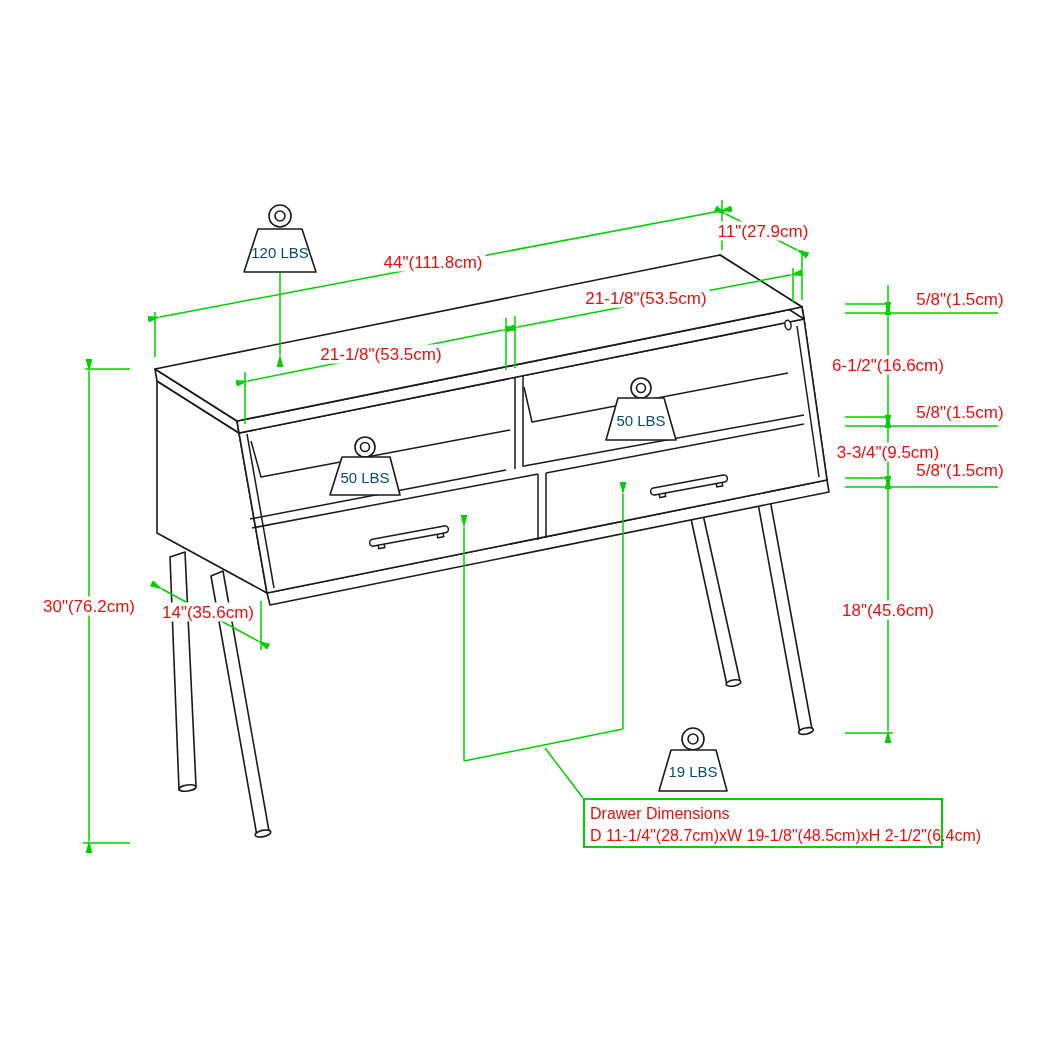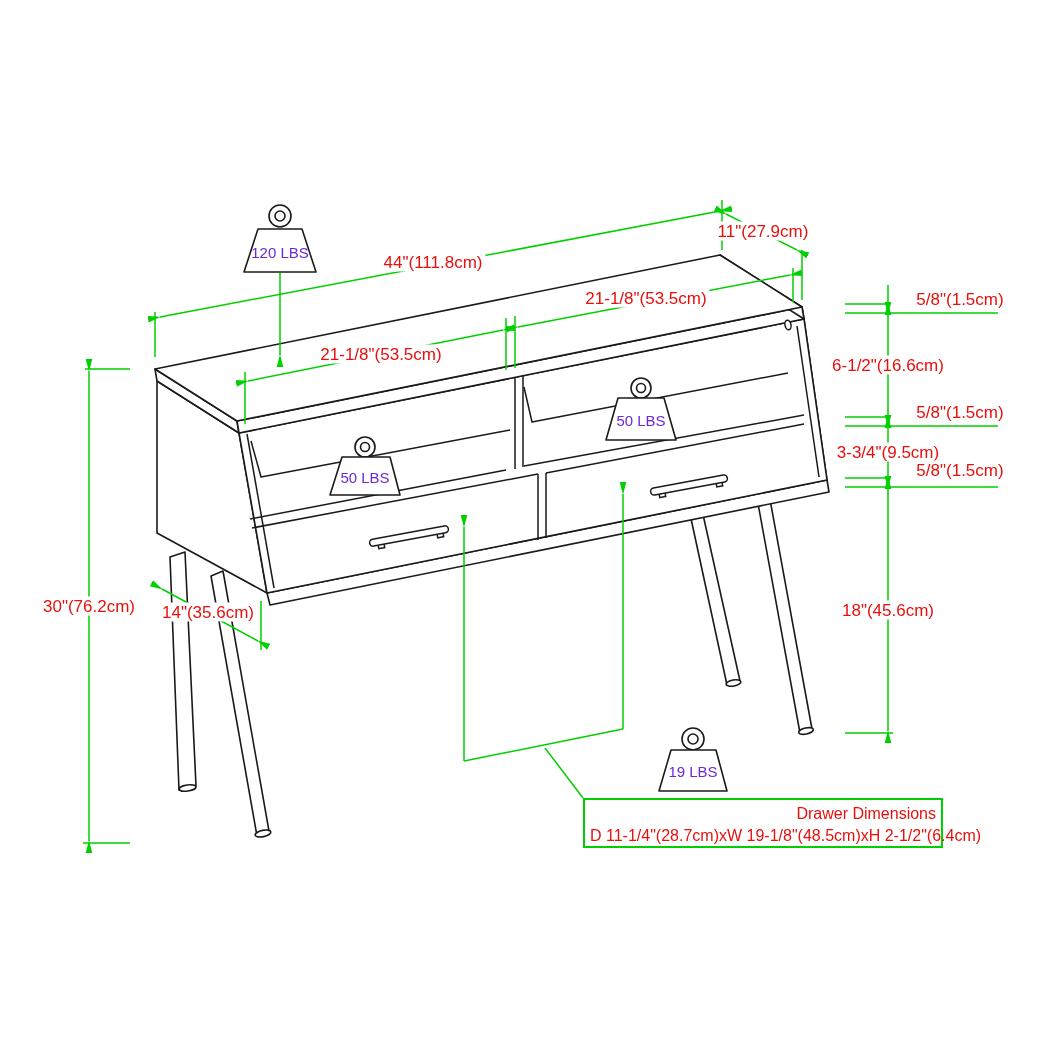--- a/index.html
+++ b/index.html
@@ -2,25 +2,25 @@
 <html><head>
 <meta charset="utf-8">
 <style>
   html,body{margin:0;padding:0;background:#fff;}
   .stage{position:relative;width:1050px;height:1050px;background:#fff;
          font-family:"Liberation Sans",sans-serif;overflow:hidden;}
   .stage svg{position:absolute;left:0;top:0;}
   .lbl{position:absolute;transform:translate(-50%,-50%);white-space:nowrap;
        font-size:17px;line-height:1;color:#e8100d;background:#fff;padding:1px 3px;}
   .wlbl{position:absolute;transform:translate(-50%,-50%);white-space:nowrap;
-        font-size:15px;line-height:1;color:#6d28d9;background:transparent;padding:0;}
+        font-size:15px;line-height:1;color:#0c4a6e;background:transparent;padding:0;}
   .dimbox{position:absolute;left:583px;top:798px;width:360px;height:50px;
           border:2px solid #00cf00;background:#fff;box-sizing:border-box;
           color:#e8100d;font-size:16px;line-height:1.35;padding:3px 5px;}
-  .dimbox div{white-space:nowrap;text-align:right;}
+  .dimbox div{white-space:nowrap;}
 </style>
 </head>
 <body>
 
 <div class="stage">
 
   <svg width="1050" height="1050" viewBox="0 0 1050 1050">
     <defs>
       <marker id="ah" viewBox="0 0 12 8" refX="0.8" refY="4" markerWidth="13" markerHeight="9" markerUnits="userSpaceOnUse" orient="auto-start-reverse">
         <path d="M0,4 L12,7.1 L12,0.9 Z" fill="#00cf00"></path>

